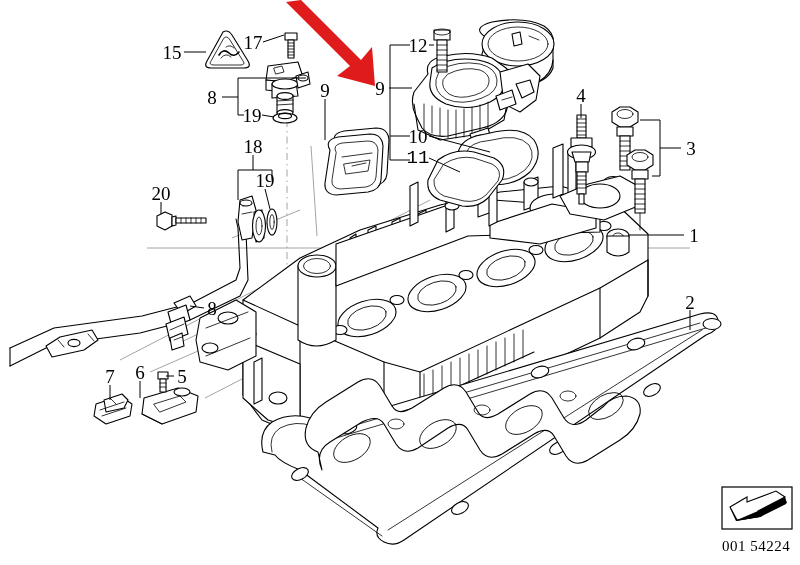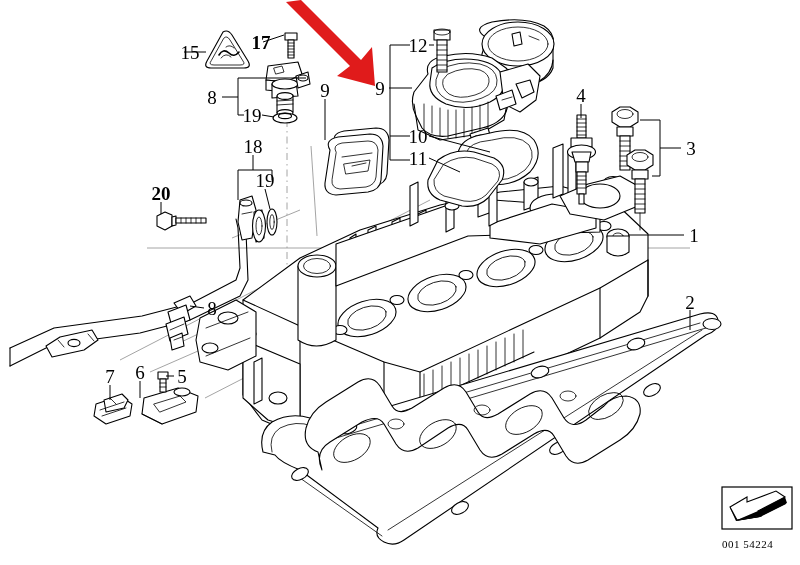--- a/index.html
+++ b/index.html
@@ -31,21 +31,21 @@
     font-size: 19px;
     color: #000000;
     line-height: 1;
     white-space: nowrap;
     transform: translate(-50%, -50%);
     user-select: none;
   }
   #refnum {
     position: absolute;
     font-family: "Liberation Serif", serif;
-    font-size: 11px;
+    font-size: 15px;
     letter-spacing: 0.5px;
     color: #000000;
     white-space: nowrap;
   }
 </style>
 </head>
 <body>
 
 <div id="sheet">
 
@@ -481,26 +481,26 @@
   <div class="callout" style="left:694px; top:235px;">1</div>
   <div class="callout" style="left:690px; top:302px;">2</div>
   <div class="callout" style="left:691px; top:148px;">3</div>
   <div class="callout" style="left:581px; top:95px;">4</div>
   <div class="callout" style="left:182px; top:376px;">5</div>
   <div class="callout" style="left:140px; top:372px;">6</div>
   <div class="callout" style="left:110px; top:376px;">7</div>
   <div class="callout" style="left:212px; top:308px;">8</div>
   <div class="callout" style="left:380px; top:88px;">9</div>
   <div class="callout" style="left:418px; top:136px;">10</div>
-  <div class="callout" style="left:418px; top:158px;">11</div>
+  <div class="callout" style="left:418px; top:158px;font-family:Liberation Mono, monospace;">11</div>
   <div class="callout" style="left:418px; top:45px;text-align:right;">12</div>
   <div class="callout" style="left:325px; top:90px;">9</div>
   <div class="callout" style="left:212px; top:97px;">8</div>
-  <div class="callout" style="left:190px; top:52px;">15</div>
+  <div class="callout" style="left:172px; top:52px;">15</div>
   <div class="callout" style="left:252px; top:115px;">19</div>
-  <div class="callout" style="left:261px; top:42px;font-weight:bold;">17</div>
+  <div class="callout" style="left:253px; top:42px;">17</div>
   <div class="callout" style="left:253px; top:146px;">18</div>
   <div class="callout" style="left:265px; top:180px;">19</div>
-  <div class="callout" style="left:161px; top:193px;font-weight:bold;">20</div>
+  <div class="callout" style="left:161px; top:193px;">20</div>
 
   <div id="refnum" style="left:722px; top:538px;">001 54224</div>
 
 </div>
 
 </body></html>

